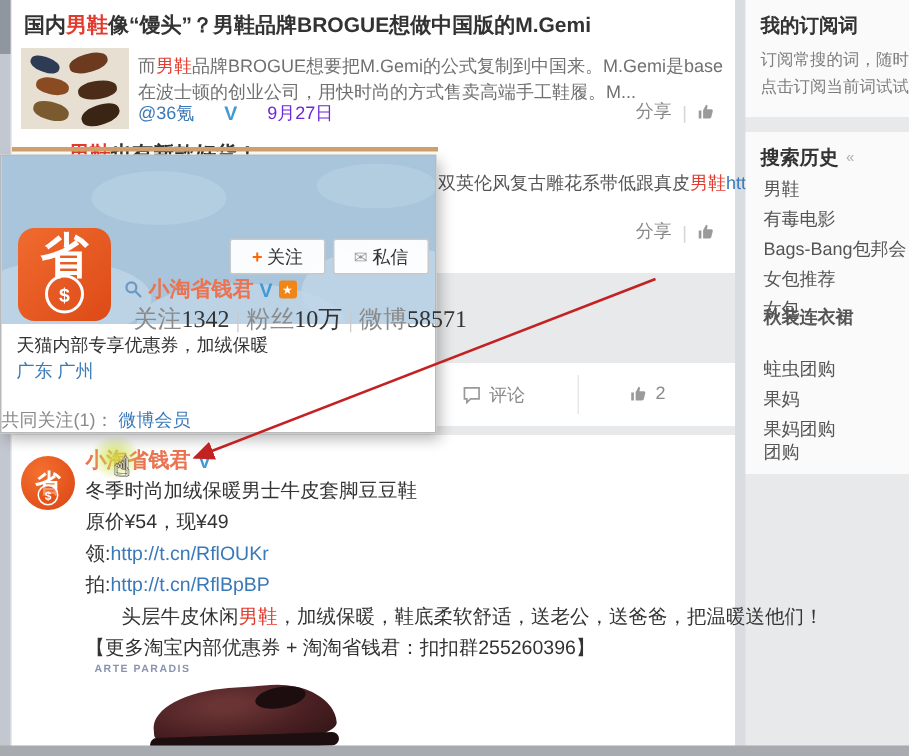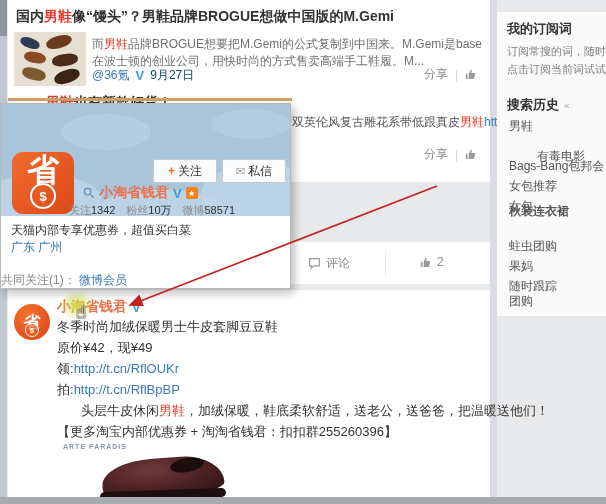--- a/index.html
+++ b/index.html
@@ -19,24 +19,24 @@
   .hl{color:#e13b2e;}
   .thumb{position:absolute;left:6px;top:32px;width:72px;height:54px;background:#e6dfd2;overflow:hidden;}
   .blob{position:absolute;border-radius:45%;}
   .b1{left:6px;top:6px;width:20px;height:10px;background:#2e3b55;transform:rotate(20deg);}
   .b2{left:32px;top:4px;width:26px;height:12px;background:#6b3a1f;transform:rotate(-15deg);}
   .b3{left:10px;top:20px;width:22px;height:11px;background:#8a4a22;transform:rotate(10deg);}
   .b4{left:38px;top:22px;width:26px;height:12px;background:#4a2c18;transform:rotate(-8deg);}
   .b5{left:8px;top:36px;width:24px;height:12px;background:#7a5a2e;transform:rotate(14deg);}
   .b6{left:40px;top:38px;width:26px;height:13px;background:#3a2414;transform:rotate(-18deg);}
   .p1-body{position:absolute;left:84px;top:36px;width:392px;color:#707070;line-height:17px;}
-  .footer-left{position:absolute;left:84px;top:67px;display:flex;align-items:center;gap:6px;}
+  .footer-left{position:absolute;left:84px;top:67px;display:flex;align-items:center;gap:20px;}
   .link{color:#3a79b8;cursor:pointer;}
   .v-blue{color:#3f9ad6;font-weight:bold;font-size:13px;}
-  .date{color:#0c4a6e;}
+  .date{color:#6d28d9;}
   .share-group{position:absolute;right:12px;display:flex;align-items:center;gap:7px;color:#8a8a8a;}
   .share-sep{color:#d5d5d5;}
   .ticon{width:13px;height:13px;fill:#9a9a9a;}
 
   
   .p2-title{position:absolute;left:38px;top:2px;font-size:14px;font-weight:bold;white-space:nowrap;}
   .p2-body{position:absolute;left:284px;top:22px;white-space:nowrap;color:#555;}
   .tan-line{position:absolute;left:8px;top:98px;width:284px;height:3px;background:#d2a06a;z-index:8;}
 
   
@@ -81,21 +81,21 @@
   .pp-av-dollar{position:absolute;bottom:5px;left:50%;transform:translateX(-50%);width:22px;height:22px;border:2.5px solid #fff;
     border-radius:50%;color:#fff;font-size:13px;font-weight:bold;display:flex;align-items:center;justify-content:center;}
   .pp-btn{position:absolute;top:55px;width:62px;height:22px;background:rgba(255,255,255,.95);border:1px solid #c8c8c8;
     border-radius:2px;display:flex;align-items:center;justify-content:center;gap:3px;font-size:12px;color:#333;cursor:pointer;z-index:2;}
   .btn-follow{left:152px;}
   .btn-dm{left:221px;}
   .plus{color:#f60;font-weight:bold;}
   .env{color:#999;font-size:11px;}
   .pp-name-row{position:absolute;left:82px;top:80px;display:flex;align-items:center;gap:4px;z-index:2;font-size:14px;}
   .vip-badge{width:12px;height:12px;background:#f08519;border-radius:2px;color:#fff;font-size:8px;display:flex;align-items:center;justify-content:center;}
-  .pp-stats{position:absolute;left:68px;top:99px;z-index:2;font-size:11px;color:#333;white-space:nowrap;}
+  .pp-stats{position:absolute;left:88px;top:99px;z-index:2;font-size:16px;color:#333;white-space:nowrap;font-family:Liberation Serif, serif;}
   .stat-label{color:#8a8a8a;}
   .stat-sep{color:#c9c9c9;margin:0 4px;}
   .pp-desc{position:absolute;left:10px;top:118px;color:#333;}
   .pp-loc{position:absolute;left:10px;top:135px;}
   .pp-rel{position:absolute;left:10px;top:152px;width:268px;display:flex;align-items:center;gap:8px;}
   .pp-rel-title{font-weight:bold;color:#333;}
   .pp-rel-line{flex:1;height:1px;background:#e3e3e3;}
   .pp-mutual{position:absolute;left:0;top:168px;}
   .muted{color:#8a8a8a;}
 
@@ -176,21 +176,21 @@
     <div class="avatar-circle">
       <span class="av-glyph">省</span>
       <span class="av-dollar">$</span>
     </div>
     <div class="glow"></div>
     <div class="p3-name-row">
       <span class="name-orange">小淘省钱君</span>
       <span class="v-blue">V</span>
     </div>
     <div class="p3-line" style="top:28px;">冬季时尚加绒保暖男士牛皮套脚豆豆鞋</div>
-    <div class="p3-line" style="top:49px;">原价¥42，现¥49</div>
+    <div class="p3-line" style="top:49px;">原价¥54，现¥49</div>
     <div class="p3-line" style="top:91px;"><span>拍:</span><span class="link">http://t.cn/RflBpBP</span></div>
     <div class="p3-line" style="top:70px;"><span>领:</span><span class="link">http://t.cn/RflOUKr</span></div>
     <div class="p3-line" style="top:112px;margin-left:24px;"><span>头层牛皮休闲</span><span class="hl">男鞋</span><span>，加绒保暖，鞋底柔软舒适，送老公，送爸爸，把温暖送他们！</span></div>
     <div class="p3-line" style="top:133px;">【更多淘宝内部优惠券 + 淘淘省钱君：扣扣群255260396】</div>
     <div class="watermark">ARTE PARADIS</div>
     <div class="shoe">
       <div class="shoe-body"></div>
       <div class="shoe-open"></div>
       <div class="shoe-sole"></div>
     </div>
@@ -221,48 +221,48 @@
           <circle cx="4.6" cy="4.6" r="3.3" fill="none" stroke="#6b99c2" stroke-width="1.5"></circle>
           <line x1="7.3" y1="7.3" x2="11" y2="11" stroke="#6b99c2" stroke-width="1.5"></line>
         </svg>
       <span class="name-orange">小淘省钱君</span>
       <span class="v-blue">V</span>
       <span class="vip-badge">★</span>
     </div>
     <div class="pp-stats">
       <span class="stat-label">关注</span><span>1342</span><span class="stat-sep">|</span><span class="stat-label">粉丝</span><span>10万</span><span class="stat-sep">|</span><span class="stat-label">微博</span><span>58571</span>
     </div>
-    <div class="pp-desc">天猫内部专享优惠券，超值买白菜</div>
+    <div class="pp-desc">天猫内部专享优惠券，加绒保暖</div>
     <div class="pp-loc link">广东 广州</div>
     <div class="pp-mutual">
       <span class="muted">共同关注(1)：</span>
       <span class="link">微博会员</span>
     </div>
   </div>
 
-  <div class="sidebox" style="top:12px;height:78px;text-align:right;">
+  <div class="sidebox" style="top:0;height:78px;text-align:right;">
     <div class="side-title">我的订阅词</div>
     <div class="side-note" style="top:32px;">订阅常搜的词，随时跟踪</div>
     <div class="side-note" style="top:50px;">点击订阅当前词试试吧。</div>
   </div>
 
   <div class="sidebox" style="top:88px;height:228px;">
     <div class="side-title">
       <span>搜索历史</span>
       <span class="side-icon">«</span>
     </div>
     <div class="hist-item" style="top:30px;">男鞋</div>
-    <div class="hist-item" style="top:60px;margin-left:28px;">有毒电影</div>
+    <div class="hist-item" style="top:50px;">有毒电影</div>
     <div class="hist-item" style="top:70px;">Bags-Bang包邦会</div>
     <div class="hist-item" style="top:90px;">女包推荐</div>
     <div class="hist-item" style="top:110px;">女包</div>
     <div class="hist-item" style="top:115px;font-weight:bold;">秋装连衣裙</div>
     <div class="hist-item" style="top:150px;">蛀虫团购</div>
     <div class="hist-item" style="top:170px;">果妈</div>
-    <div class="hist-item" style="top:190px;">随时跟踪</div>
+    <div class="hist-item" style="top:190px;">果妈团购</div>
     <div class="hist-item" style="top:205px;">团购</div>
   </div>
 
   <svg class="arrow-svg" width="606" height="504">
     <defs>
       <marker id="ah" markerWidth="9" markerHeight="8" refX="7" refY="3.5" orient="auto">
         <path d="M0,0 L8,3.5 L0,7 z" fill="#c32222"></path>
       </marker>
     </defs>
     <line x1="437" y1="186" x2="130" y2="305" stroke="#c32222" stroke-width="1.8" marker-end="url(#ah)"></line>

